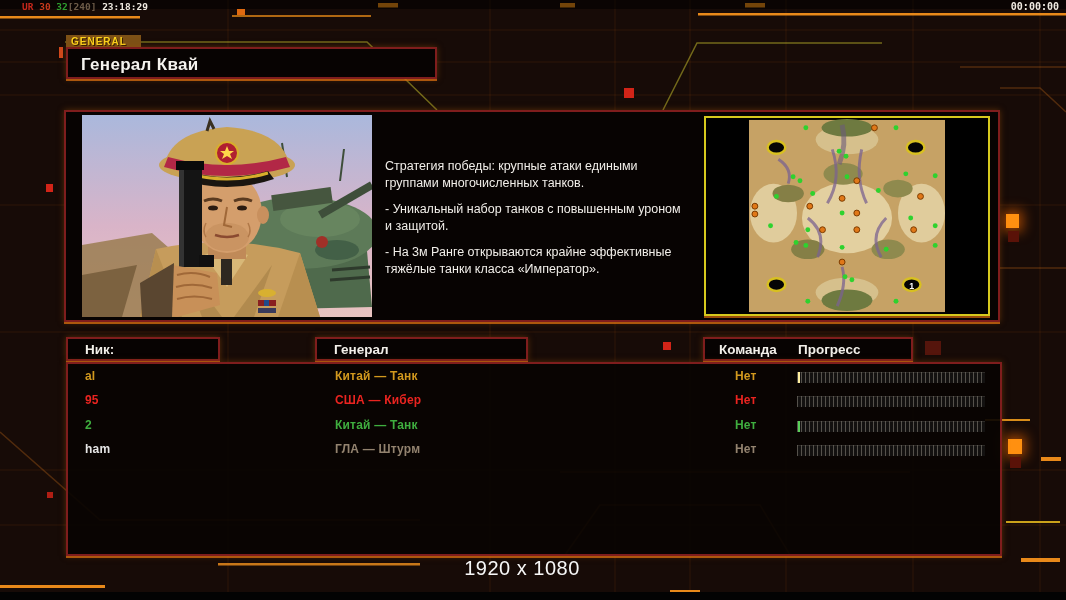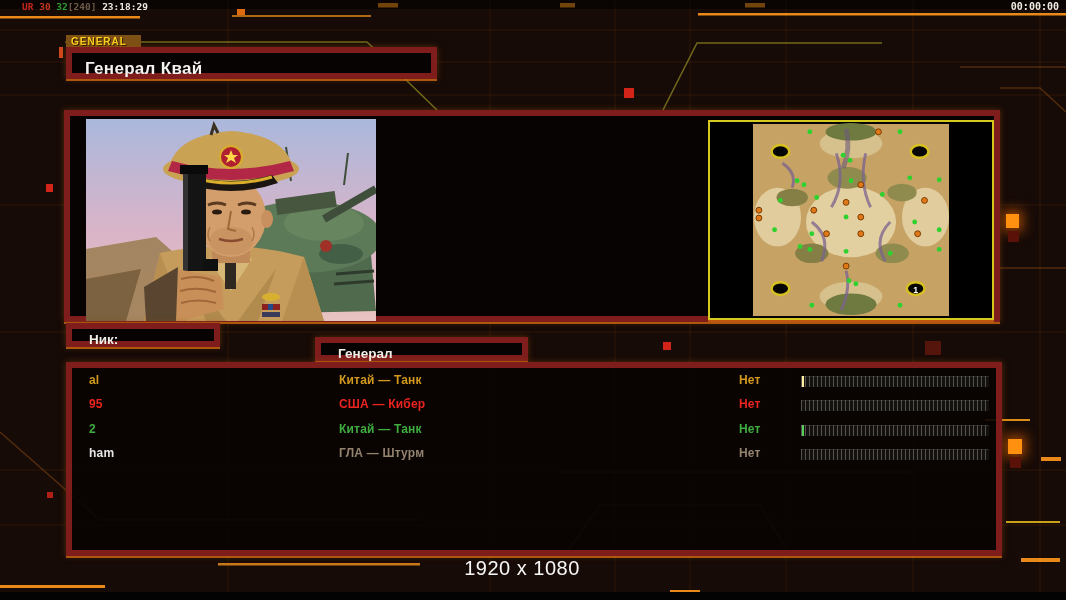--- a/index.html
+++ b/index.html
@@ -15,41 +15,41 @@
   .bottom-strip{position:absolute;left:0;top:592px;width:1066px;height:8px;background:#030303;z-index:3;}
   
   #debug{position:absolute;left:3px;top:1px;z-index:4;font-family:"DejaVu Sans Mono",monospace;
          font-size:9.5px;font-weight:bold;letter-spacing:0;white-space:pre;padding-left:19px;}
   #clock{position:absolute;right:7px;top:1px;z-index:4;font-family:"DejaVu Sans Mono",monospace;
          font-size:10px;font-weight:bold;color:#efe9e0;}
   #resolution{position:absolute;left:0;top:557px;width:1044px;text-align:center;z-index:4;
               color:#f7f7f7;font-size:20px;letter-spacing:.5px;}
   
   .ybox{
-    position:absolute;background:#070302;border:6px solid #7f1d1d;
+    position:absolute;background:#070302;border:2px solid #7f1d1d;
     box-shadow:0 2px 0 0 rgba(216,110,16,.75), 0 0 6px rgba(150,80,10,.5);
     z-index:3;box-sizing:border-box;
   }
   #general-tab{
     position:absolute;left:66px;top:35px;z-index:3;background:#7d5116;
     color:#ffd41c;font-size:10px;font-weight:bold;letter-spacing:1px;
     padding:1px 14px 1px 5px;text-shadow:1px 1px 0 #2a1602;
   }
   #title-box{left:66px;top:47px;width:371px;height:32px;}
   #title-box .t{position:absolute;left:13px;top:6px;color:#f4f2ee;font-size:17px;font-weight:bold;letter-spacing:.3px;}
   
   #main-box{left:64px;top:110px;width:936px;height:212px;}
   #portrait{position:absolute;left:16px;top:3px;width:290px;height:202px;background:#000;}
   #description{position:absolute;left:319px;top:46px;width:322px;color:#f1eee9;
                font-size:12.5px;line-height:17px;}
   #description p{margin:0 0 9px 0;white-space:pre-line;}
   #map-box{position:absolute;left:638px;top:4px;width:286px;height:200px;background:#000;
            border:2px solid #d6c91d;box-sizing:border-box;box-shadow:0 2px 0 0 rgba(216,110,16,.7);}
   
-  #hdr-nick{left:66px;top:323px;width:154px;height:24px;}
+  #hdr-nick{left:66px;top:337px;width:154px;height:24px;}
   #hdr-general{left:315px;top:337px;width:213px;height:24px;}
   #hdr-team{left:703px;top:337px;width:210px;height:24px;}
   .hdr-label{position:absolute;top:3px;color:#f2efe9;font-size:13.5px;font-weight:bold;}
   
   #table-box{left:66px;top:362px;width:936px;height:194px;background:rgba(9,4,2,.92);}
   .row{position:absolute;left:0;width:930px;height:24px;}
   .cell{position:absolute;top:3px;font-size:12px;font-weight:bold;letter-spacing:.2px;}
   .c-nick{left:17px;} .c-gen{left:267px;} .c-team{left:667px;}
   .bar{
     position:absolute;left:729px;top:6px;width:188px;height:11px;
@@ -207,20 +207,28 @@
         <rect x="94" y="46" width="28" height="9" fill="#0a0a0a"></rect>
         <rect x="117" y="140" width="15" height="12" fill="#101010"></rect>
         <path d="M60,170 L90,150 L135,158 L138,190 L95,202 L62,198 Z" fill="#c89058"></path>
         <path d="M95,160 Q112,155 128,162" stroke="#a06838" stroke-width="2" fill="none"></path>
         <path d="M94,172 Q112,167 130,173" stroke="#a06838" stroke-width="2" fill="none"></path>
         <path d="M95,184 Q112,179 130,184" stroke="#a06838" stroke-width="2" fill="none"></path>
         <path d="M58,168 L92,148 L90,202 L60,202 Z" fill="#5a4630"></path>
       </g>
     </svg>
 
+    <div id="description">
+      <p>Стратегия победы: крупные атаки едиными
+ группами многочисленных танков.</p>
+      <p>- Уникальный набор танков с повышенным уроном
+ и защитой.</p>
+      <p>- На 3м Ранге открываются крайне эффективные
+ тяжёлые танки класса «Император».</p>
+    </div>
 
     <svg id="map-box" width="286" height="200" viewBox="0 0 286 200">
       <rect width="286" height="200" fill="#000"></rect>
       <g transform="translate(43,2)">
         <rect width="200" height="196" fill="#c6a265"></rect>
         <ellipse cx="100" cy="100" rx="46" ry="36" fill="#e3d0a0"></ellipse>
         <ellipse cx="25" cy="95" rx="24" ry="30" fill="#e0cc9c"></ellipse>
         <ellipse cx="176" cy="95" rx="24" ry="30" fill="#e0cc9c"></ellipse>
         <ellipse cx="100" cy="20" rx="32" ry="15" fill="#d6c08c"></ellipse>
         <ellipse cx="100" cy="176" rx="32" ry="15" fill="#d6c08c"></ellipse>
@@ -292,20 +300,24 @@
       </g>
     </svg>
   </div>
 
   <div id="hdr-nick" class="ybox">
     <span class="hdr-label" style="left:17px;">Ник:</span>
   </div>
   <div id="hdr-general" class="ybox">
     <span class="hdr-label" style="left:17px;">Генерал</span>
   </div>
+  <div id="hdr-team" class="ybox">
+    <span class="hdr-label" style="left:14px;">Команда</span>
+    <span class="hdr-label" style="left:93px;">Прогресс</span>
+  </div>
 
   <div id="table-box" class="ybox">
     <div class="row" style="top:2px;">
       <span class="cell c-nick" style="color: rgb(210, 153, 30);">al</span>
       <span class="cell c-gen" style="color: rgb(210, 153, 30);">Китай — Танк</span>
       <span class="cell c-team" style="color: rgb(210, 153, 30);">Нет</span>
       <span class="bar">
           <i class="sliver" style="background-color: rgb(255, 239, 158);"></i>
         </span>
     </div>

